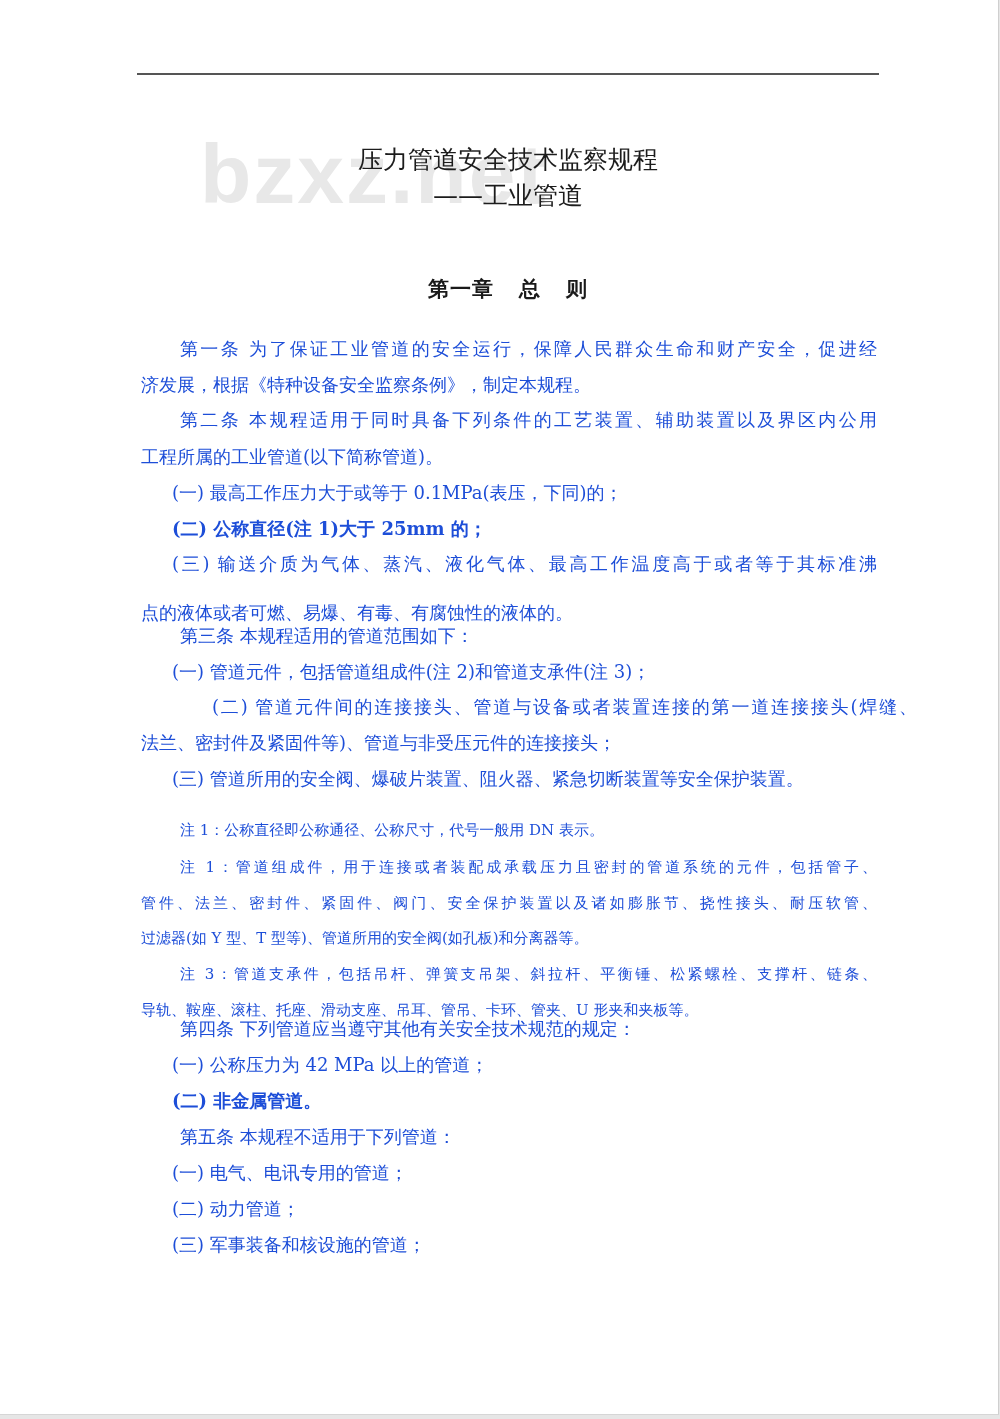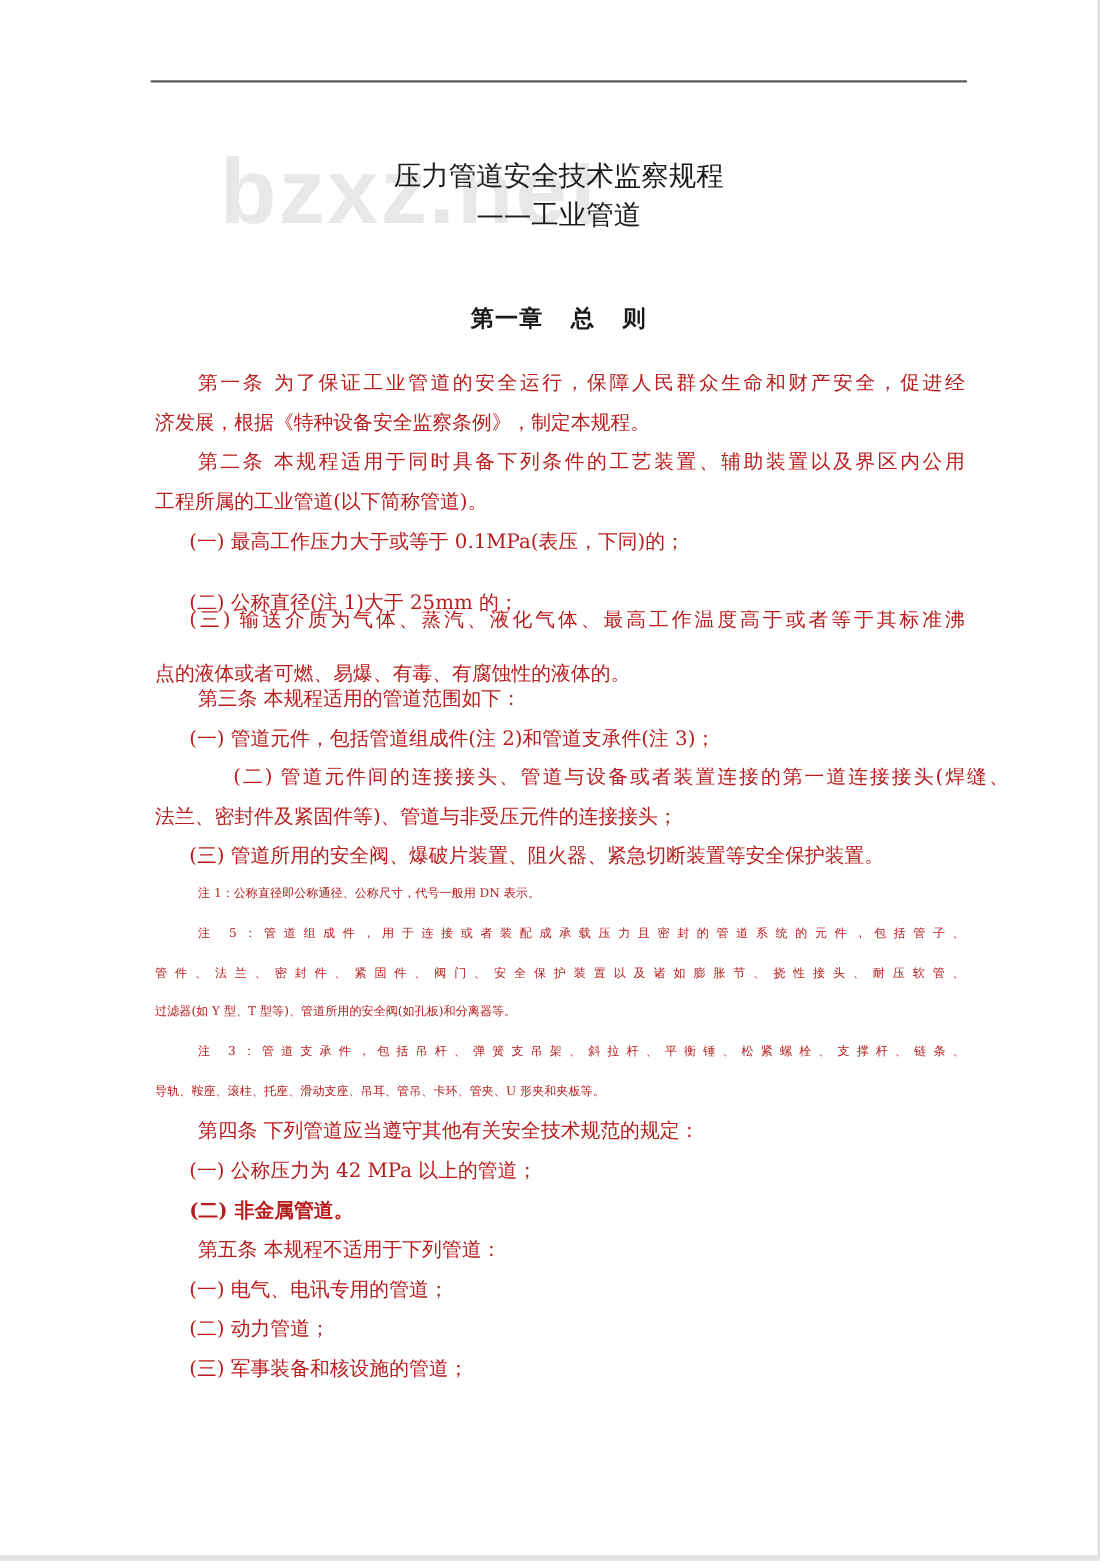--- a/index.html
+++ b/index.html
@@ -32,49 +32,49 @@
   }
   .title.l1 { top: 147px; }
   .title.l2 { top: 183px; padding-left: 0; }
   .chapter {
     position: absolute; left: 0; width: 1016px; text-align: center; top: 279px;
     font-family: "DejaVu Sans", sans-serif; font-weight: bold; font-size: 21px;
     letter-spacing: 1px; line-height: 1; white-space: pre;
   }
   .line {
     position: absolute; font-size: 18px; line-height: 1; white-space: nowrap;
-    color: #b91c1c;
+    color: #1d4ed8;
   }
-  .line.note { font-size: 11px; }
+  .line.note { font-size: 15px; margin-top: 17px; }
 </style>
 </head>
 <body>
 
 <div class="page">
   <div class="top-rule"></div>
   <div class="watermark">bzxz.net</div>
   <div class="title l1">压力管道安全技术监察规程</div>
   <div class="title l2">——工业管道</div>
   <div class="chapter">第一章   总   则</div>
   <div id="body-lines">
       <div class="line" style="top: 340px; left: 180px; width: 697px; text-align: justify; text-align-last: justify; white-space: normal; overflow: hidden; height: 22px;">第一条  为了保证工业管道的安全运行，保障人民群众生命和财产安全，促进经</div>
       <div class="line" style="top: 376px; left: 141px;">济发展，根据《特种设备安全监察条例》，制定本规程。</div>
       <div class="line" style="top: 411px; left: 180px; width: 697px; text-align: justify; text-align-last: justify; white-space: normal; overflow: hidden; height: 22px;">第二条  本规程适用于同时具备下列条件的工艺装置、辅助装置以及界区内公用</div>
       <div class="line" style="top: 448px; left: 141px;">工程所属的工业管道(以下简称管道)。</div>
       <div class="line" style="top: 484px; left: 172px;">(一) 最高工作压力大于或等于 0.1MPa(表压，下同)的；</div>
-      <div class="line" style="top: 540px; left: 172px;">(二) 公称直径(注 1)大于 25mm 的；</div>
+      <div class="line" style="top: 520px; left: 172px; font-weight: bold;">(二) 公称直径(注 1)大于 25mm 的；</div>
       <div class="line" style="top: 555px; left: 172px; width: 705px; text-align: justify; text-align-last: justify; white-space: normal; overflow: hidden; height: 22px;">(三) 输送介质为气体、蒸汽、液化气体、最高工作温度高于或者等于其标准沸</div>
       <div class="line" style="top: 592px; left: 141px; margin-top: 12px;">点的液体或者可燃、易爆、有毒、有腐蚀性的液体的。</div>
       <div class="line" style="top: 627px; left: 180px;">第三条  本规程适用的管道范围如下：</div>
       <div class="line" style="top: 663px; left: 172px;">(一) 管道元件，包括管道组成件(注 2)和管道支承件(注 3)；</div>
       <div class="line" style="top: 698px; left: 172px; width: 705px; text-align: justify; text-align-last: justify; white-space: normal; overflow: hidden; height: 22px; margin-left: 40px;">(二) 管道元件间的连接接头、管道与设备或者装置连接的第一道连接接头(焊缝、</div>
       <div class="line" style="top: 734px; left: 141px;">法兰、密封件及紧固件等)、管道与非受压元件的连接接头；</div>
       <div class="line" style="top: 770px; left: 172px;">(三) 管道所用的安全阀、爆破片装置、阻火器、紧急切断装置等安全保护装置。</div>
       <div class="line note" style="top: 806px; left: 180px;">注 1：公称直径即公称通径、公称尺寸，代号一般用 DN 表示。</div>
-      <div class="line note" style="top: 843px; left: 180px; width: 697px; text-align: justify; text-align-last: justify; white-space: normal; overflow: hidden; height: 22px;">注 5：管道组成件，用于连接或者装配成承载压力且密封的管道系统的元件，包括管子、</div>
+      <div class="line note" style="top: 843px; left: 180px; width: 697px; text-align: justify; text-align-last: justify; white-space: normal; overflow: hidden; height: 22px;">注 1：管道组成件，用于连接或者装配成承载压力且密封的管道系统的元件，包括管子、</div>
       <div class="line note" style="top: 879px; left: 141px; width: 736px; text-align: justify; text-align-last: justify; white-space: normal; overflow: hidden; height: 22px;">管件、法兰、密封件、紧固件、阀门、安全保护装置以及诸如膨胀节、挠性接头、耐压软管、</div>
       <div class="line note" style="top: 914px; left: 141px;">过滤器(如 Y 型、T 型等)、管道所用的安全阀(如孔板)和分离器等。</div>
       <div class="line note" style="top: 950px; left: 180px; width: 697px; text-align: justify; text-align-last: justify; white-space: normal; overflow: hidden; height: 22px;">注 3：管道支承件，包括吊杆、弹簧支吊架、斜拉杆、平衡锤、松紧螺栓、支撑杆、链条、</div>
       <div class="line note" style="top: 986px; left: 141px; text-align: center;">导轨、鞍座、滚柱、托座、滑动支座、吊耳、管吊、卡环、管夹、U 形夹和夹板等。</div>
       <div class="line" style="top: 1020px; left: 180px; text-align: center;">第四条  下列管道应当遵守其他有关安全技术规范的规定：</div>
       <div class="line" style="top: 1056px; left: 172px;">(一) 公称压力为 42 MPa 以上的管道；</div>
       <div class="line" style="top: 1092px; left: 172px; font-weight: bold;">(二) 非金属管道。</div>
       <div class="line" style="top: 1128px; left: 180px;">第五条  本规程不适用于下列管道：</div>
       <div class="line" style="top: 1164px; left: 172px;">(一) 电气、电讯专用的管道；</div>
       <div class="line" style="top: 1200px; left: 172px;">(二) 动力管道；</div>

